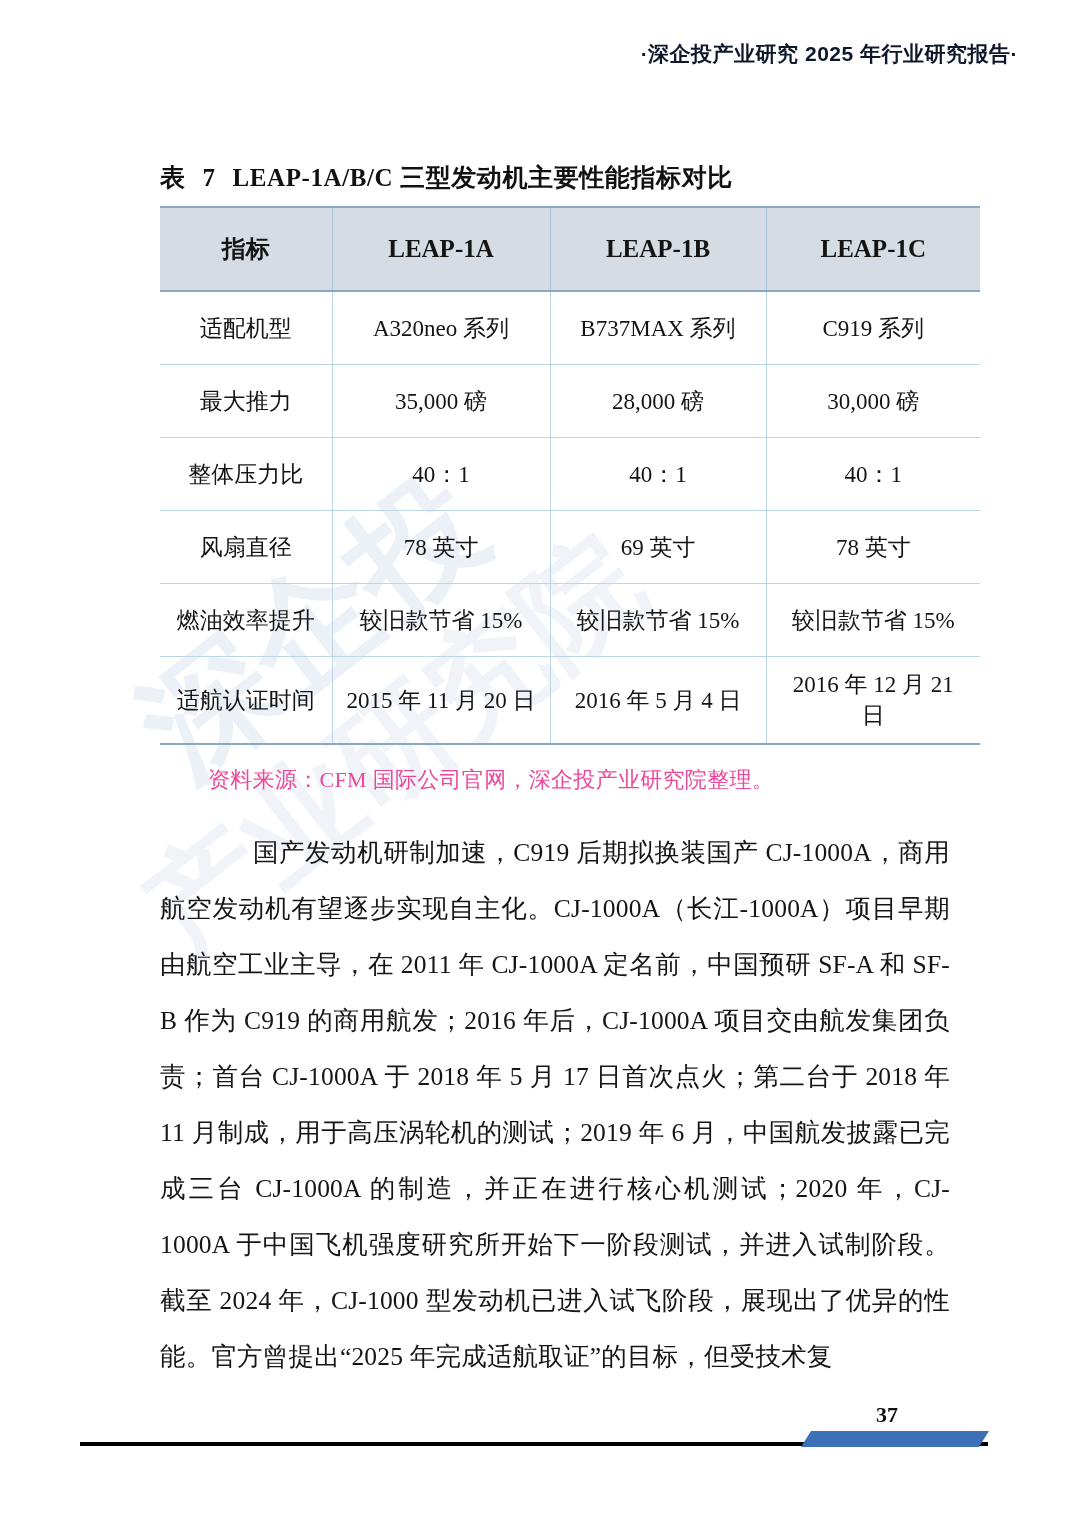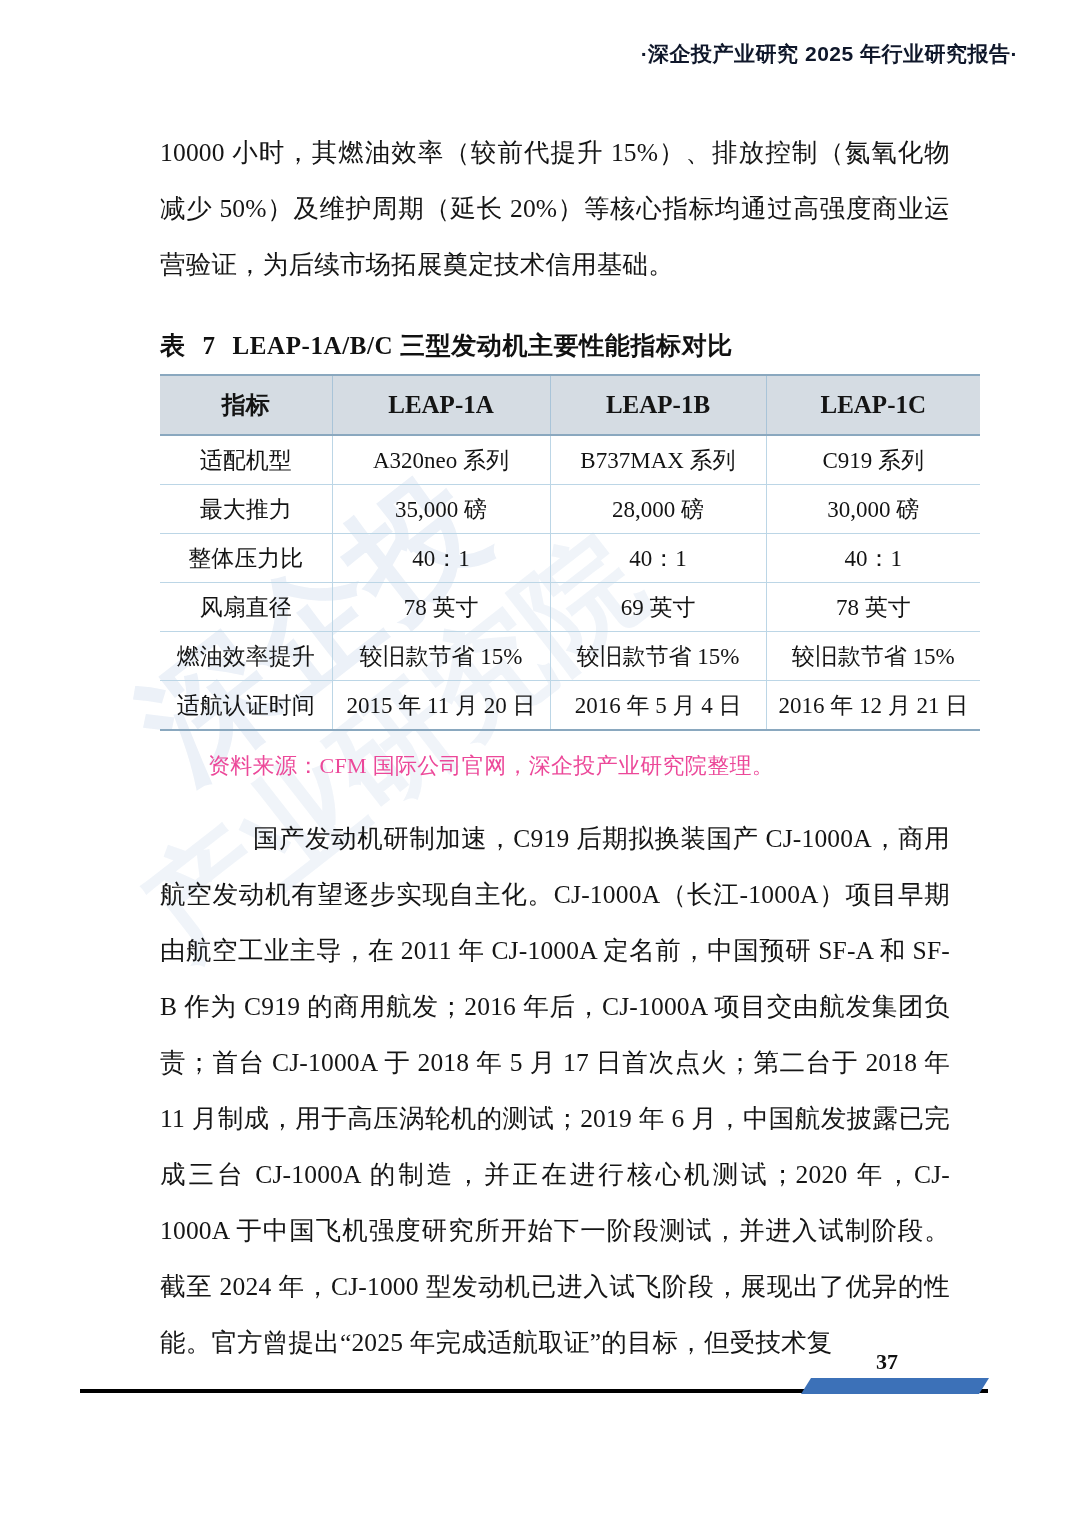--- a/index.html
+++ b/index.html
@@ -106,21 +106,21 @@
   table.data-table col.c1 { width: 218px; }
   table.data-table col.c2 { width: 216px; }
   table.data-table col.c3 { width: 214px; }
 
   table.data-table th,
   table.data-table td {
     text-align: center;
     vertical-align: middle;
     font-size: 23px;
     color: #141414;
-    padding: 0;
+    padding: 12px;
   }
 
   table.data-table thead th {
     height: 58px;
     background: #d5dce3;
     font-weight: 700;
     font-size: 25px;
     border-top: 2.5px solid #8aa8bf;
     border-bottom: 2.5px solid #8aa8bf;
     border-right: 1.5px solid #a9c4d8;
@@ -147,21 +147,21 @@
     letter-spacing: 0.3px;
   }
 
   .gap-after-table { height: 30px; }
   .gap-small { height: 18px; }
 
   
   .footer {
     position: absolute;
     left: 0;
-    top: 1367px;
+    top: 1420px;
     width: 864px;
     height: 40px;
     z-index: 10;
   }
   .footer-rule {
     position: absolute;
     left: 80px;
     top: 22px;
     width: 908px;
     height: 4px;
@@ -196,21 +196,20 @@
     <g transform="rotate(-38 540 763)">
       <text class="wm-text" x="250" y="560">深企投</text>
       <text class="wm-text2" x="140" y="700">产业研究院</text>
     </g>
   </svg>
 
   <div class="page-header">·深企投产业研究 2025 年行业研究报告·</div>
 
   <div class="content">
 
-    <p class="body-par">10000 小时，其燃油效率（较前代提升 15%）、排放控制（氮氧化物减少 50%）及维护周期（延长 20%）等核心指标均通过高强度商业运营验证，为后续市场拓展奠定技术信用基础。</p>
 
     <div class="gap-small"></div>
 
     <div class="table-title">
       <span>表</span>
       <span class="tnum">7</span>
       <span>LEAP-1A/B/C 三型发动机主要性能指标对比</span>
     </div>
 
     <table class="data-table">

